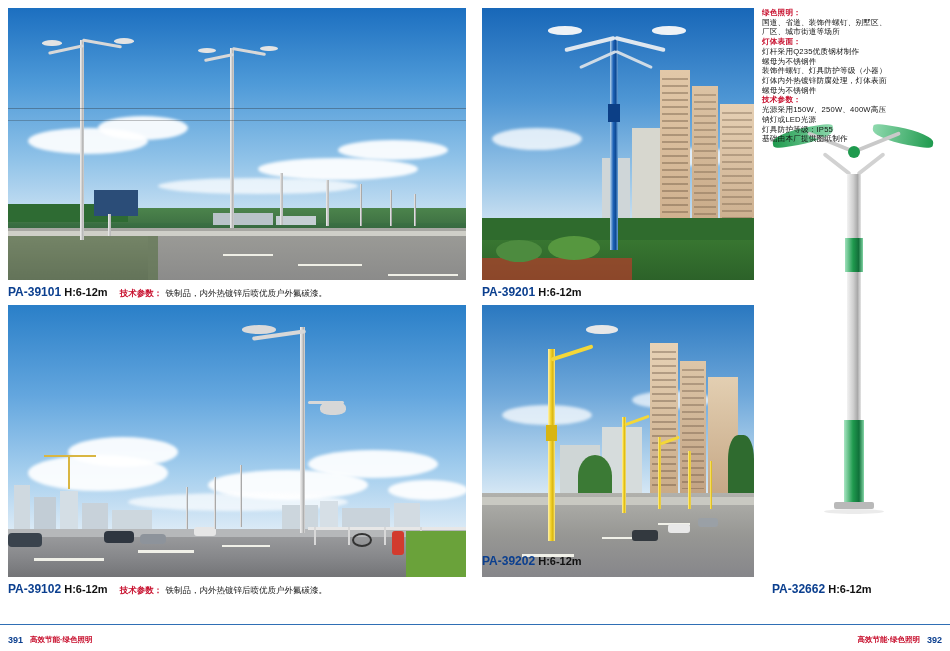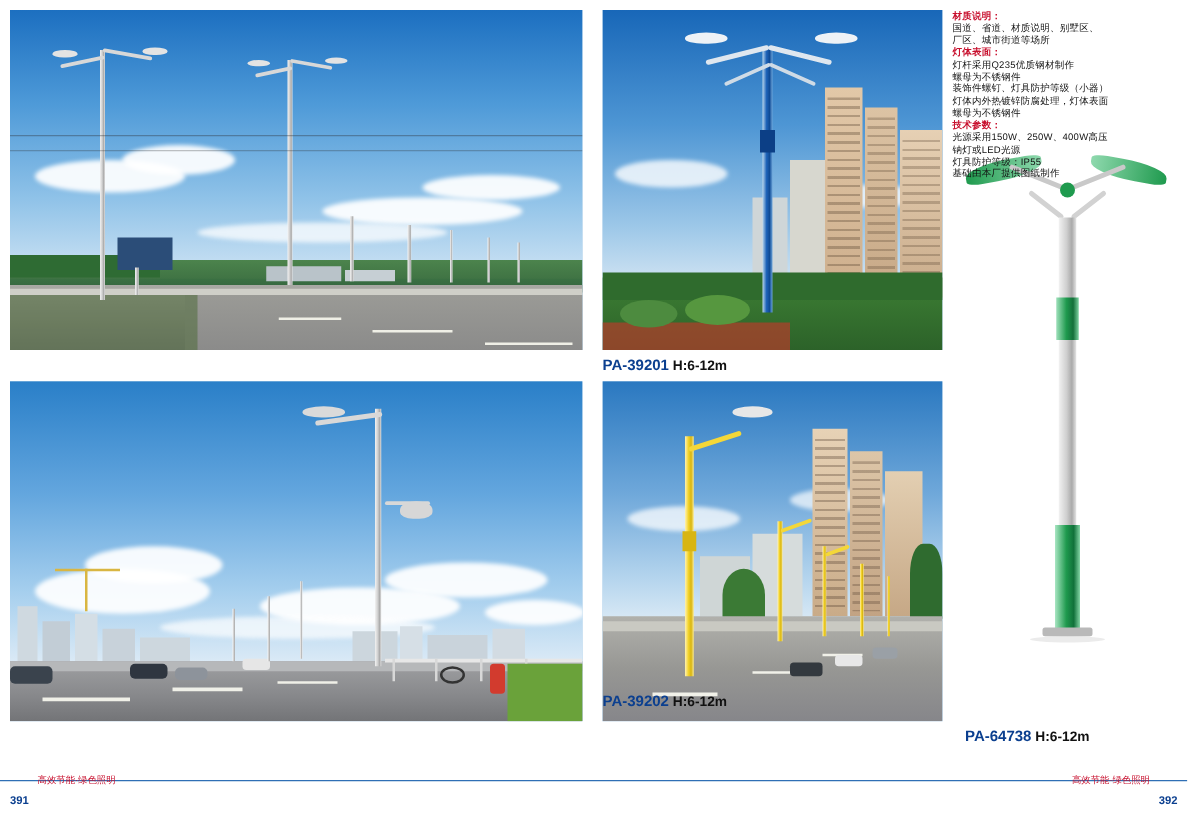--- a/index.html
+++ b/index.html
@@ -124,24 +124,24 @@
   }
   .pagenum {
     position: absolute;
     bottom: 6px;
     font-size: 9px;
     color: #0b3f8f;
     font-weight: bold;
   }
   .footertext {
     position: absolute;
-    bottom: 22px;
+    bottom: 6px;
     font-size: 7.5px;
     color: #c8102e;
-    font-weight: normal;
+    font-weight: bold;
   }
 </style>
 </head>
 <body>
 
 <div class="page">
 
   <div class="photo" style="left:8px; top:8px; width:458px; height:272px;">
     <div class="sky" style="height:215px;"></div>
 
@@ -183,20 +183,27 @@
     <div class="pole grey" style="left:382px; top:182px; width:2px; height:36px;"></div>
     <div class="pole grey" style="left:406px; top:186px; width:2px; height:32px;"></div>
 
     <div class="bldg" style="left:86px; top:182px; width:44px; height:26px; background:#2b4d78;"></div>
     <div class="pole grey" style="left:100px; top:206px; width:3px; height:22px;"></div>
 
     <div style="position:absolute; left:0; top:100px; width:458px; height:1px; background:rgba(40,40,40,.35);"></div>
     <div style="position:absolute; left:0; top:112px; width:458px; height:1px; background:rgba(40,40,40,.28);"></div>
   </div>
 
+  <div class="caption" style="left:8px; top:285px;">
+    <span class="code">PA-39101</span>
+    <span class="spec">H:6-12m</span>
+    &nbsp;&nbsp;
+    <span class="tech">技术参数：</span>
+    <span class="tech-note">铁制品，内外热镀锌后喷优质户外氟碳漆。</span>
+  </div>
 
   <div class="photo" style="left:8px; top:305px; width:458px; height:272px;">
     <div class="sky2" style="height:225px;"></div>
     <div class="cloud" style="left:20px; top:150px; width:140px; height:36px;"></div>
     <div class="cloud" style="left:60px; top:132px; width:110px; height:30px;"></div>
     <div class="cloud" style="left:200px; top:165px; width:160px; height:30px;"></div>
     <div class="cloud" style="left:300px; top:145px; width:130px; height:28px;"></div>
     <div class="cloud" style="left:380px; top:175px; width:80px; height:20px;"></div>
     <div class="cloud" style="left:120px; top:188px; width:220px; height:18px; opacity:.75;"></div>
 
@@ -241,20 +248,27 @@
     <div class="lamp-head" style="left:234px; top:20px; width:34px; height:9px; background:#dadada;"></div>
 
     <div class="arm" style="left:300px; top:96px; width:36px; height:3px;"></div>
     <div style="position:absolute; left:312px; top:96px; width:26px; height:14px; background:#d7d7d7; border-radius:50% 50% 40% 40%;"></div>
 
     <div class="pole grey" style="left:232px; top:160px; width:2px; height:62px;"></div>
     <div class="pole grey" style="left:206px; top:172px; width:2px; height:52px;"></div>
     <div class="pole grey" style="left:178px; top:182px; width:2px; height:42px;"></div>
   </div>
 
+  <div class="caption" style="left:8px; top:582px;">
+    <span class="code">PA-39102</span>
+    <span class="spec">H:6-12m</span>
+    &nbsp;&nbsp;
+    <span class="tech">技术参数：</span>
+    <span class="tech-note">铁制品，内外热镀锌后喷优质户外氟碳漆。</span>
+  </div>
 
   <div class="photo" style="left:482px; top:8px; width:272px; height:272px;">
     <div class="sky" style="height:230px; background:linear-gradient(180deg,#1867b8 0%,#4e96d4 40%,#9cc7e8 75%,#dceaf5 100%);"></div>
     <div class="cloud" style="left:10px; top:120px; width:90px; height:22px; opacity:.85;"></div>
     <div class="cloud" style="left:160px; top:140px; width:100px; height:18px; opacity:.8;"></div>
 
     <div class="bldg" style="left:178px; top:62px; width:30px; height:168px; background:linear-gradient(180deg,#e2c8a8,#cdae8c);"></div>
     <div class="bldg" style="left:210px; top:78px; width:26px; height:152px; background:linear-gradient(180deg,#dcc3a4,#c7a886);"></div>
     <div class="bldg" style="left:238px; top:96px; width:34px; height:134px; background:linear-gradient(180deg,#e6d0b4,#c9ab8a);"></div>
     <div class="bldg" style="left:150px; top:120px; width:28px; height:110px; background:#d7d7cf;"></div>
@@ -347,27 +361,27 @@
     <div style="position:absolute; left:83px; top:128px; width:18px; height:34px; background:linear-gradient(90deg,#9fe0bb,#1f9a4e 45%,#13703a 75%,#7ed3a2);"></div>
 
     <div style="position:absolute; left:82px; top:310px; width:20px; height:84px; background:linear-gradient(90deg,#a9e6c3,#1f9a4e 45%,#10713a 75%,#84d6a6);"></div>
 
     <div style="position:absolute; left:72px; top:392px; width:40px; height:7px; background:#b9b9b9; border-radius:2px;"></div>
 
     <div style="position:absolute; left:62px; top:399px; width:60px; height:5px; background:rgba(0,0,0,.08); border-radius:50%;"></div>
   </div>
 
   <div class="caption" style="left:772px; top:582px;">
-    <span class="code">PA-64738</span>
+    <span class="code">PA-32662</span>
     <span class="spec">H:6-12m</span>
   </div>
 
   <div class="specs-block">
-    <div class="hd">材质说明：</div>
-    <div class="ln">国道、省道、材质说明、别墅区、</div>
+    <div class="hd">绿色照明：</div>
+    <div class="ln">国道、省道、装饰件螺钉、别墅区、</div>
     <div class="ln">厂区、城市街道等场所</div>
 
     <div class="hd">灯体表面：</div>
     <div class="ln">灯杆采用Q235优质钢材制作</div>
     <div class="ln">螺母为不锈钢件</div>
     <div class="ln">装饰件螺钉、灯具防护等级（小器）</div>
     <div class="ln">灯体内外热镀锌防腐处理，灯体表面</div>
     <div class="ln">螺母为不锈钢件</div>
 
     <div class="hd">技术参数：</div>

